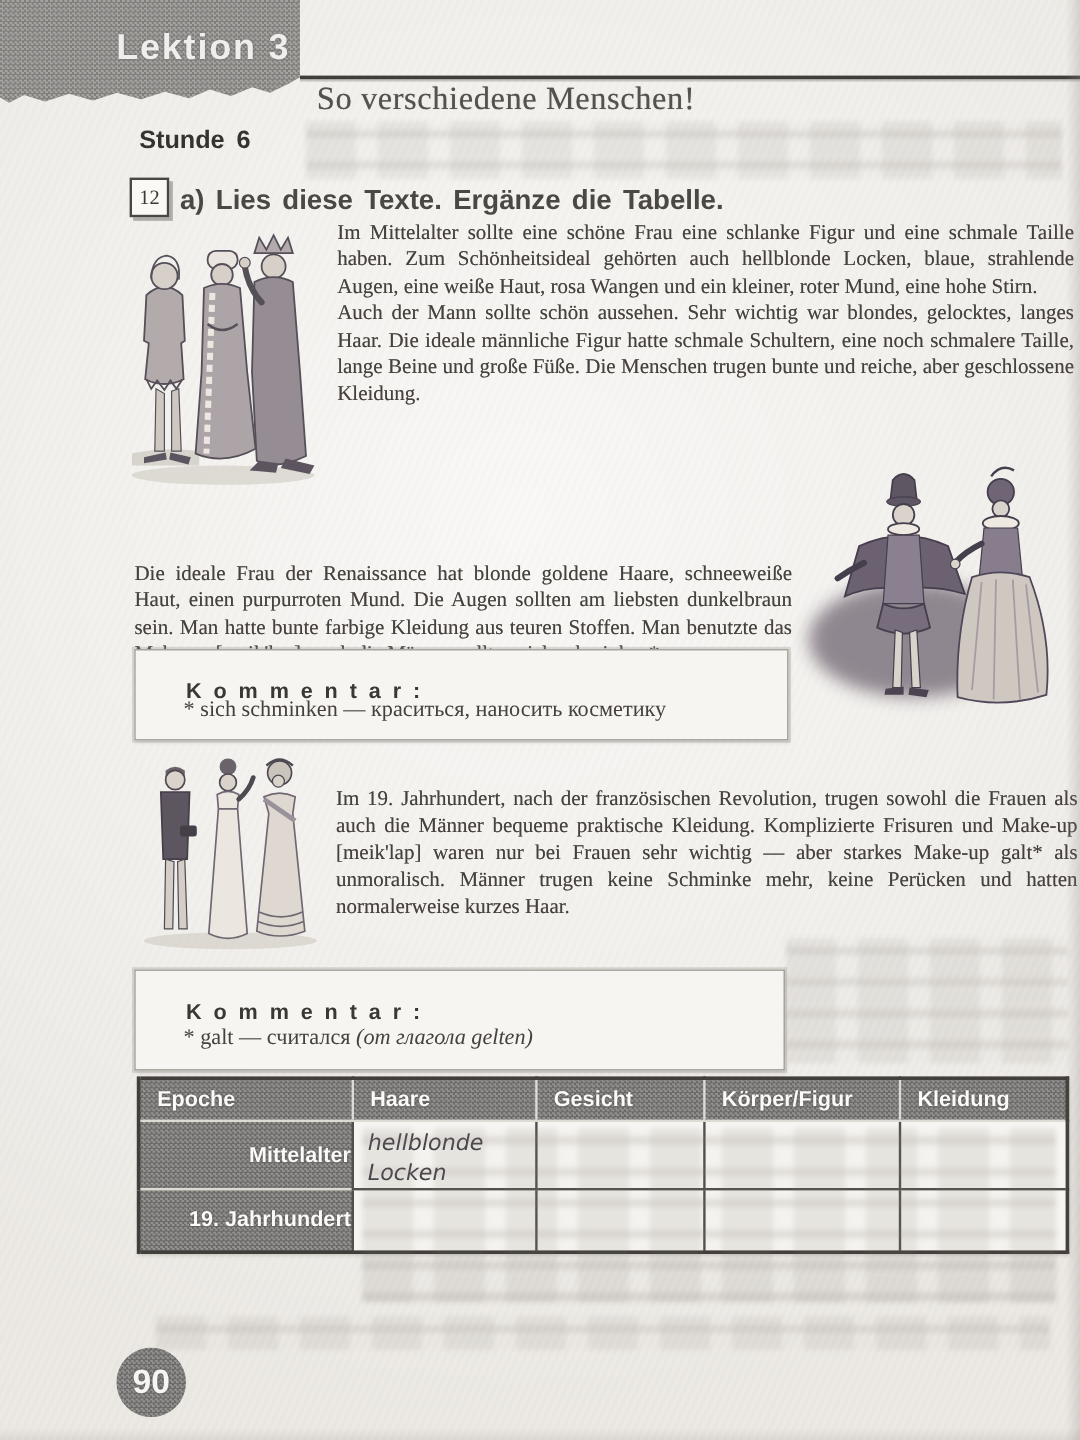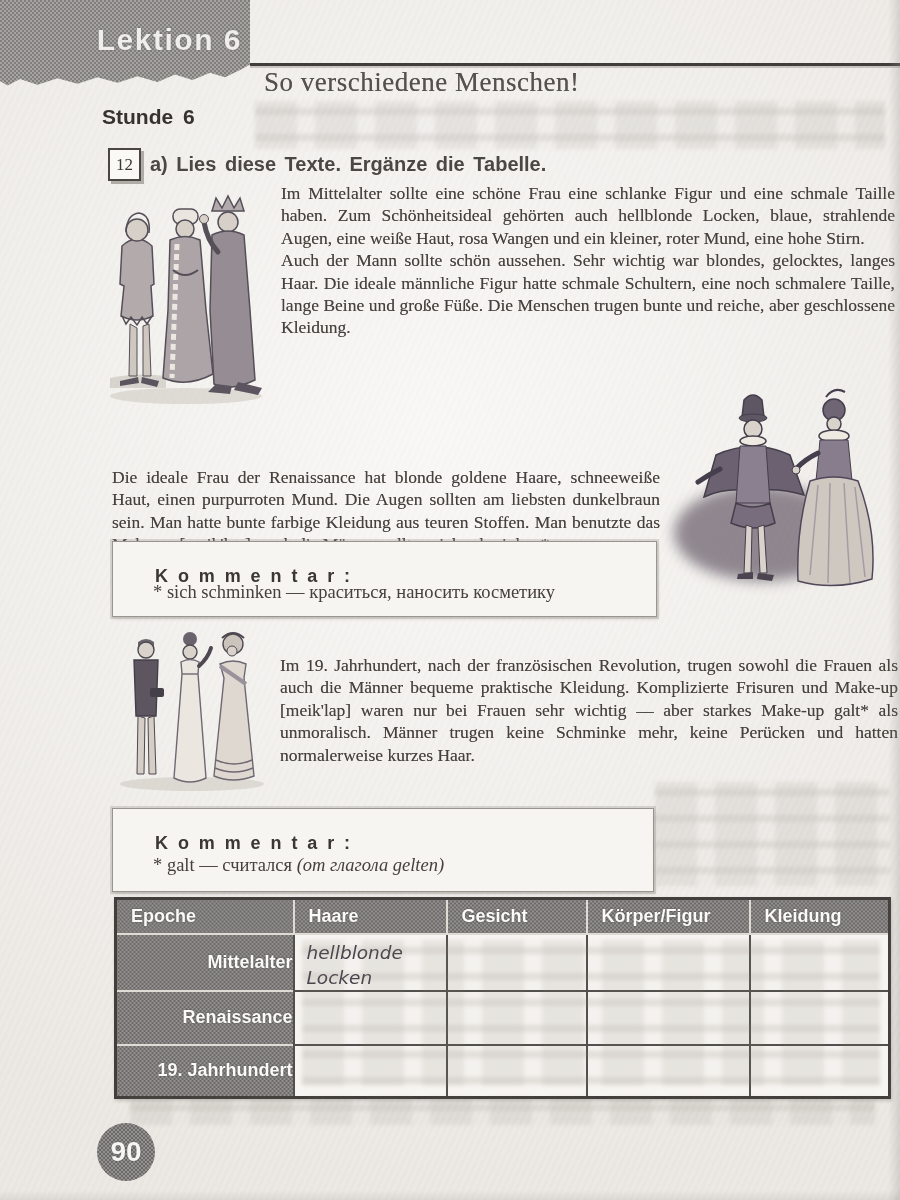--- a/index.html
+++ b/index.html
@@ -45,35 +45,35 @@
   }
   .page-title{
     position:absolute; left:264px; top:25px; font-size:27px; color:#55524e;
     letter-spacing:.5px; text-shadow:0 0 .6px rgba(85,82,78,.7);margin-top:42px;
   }
   .title-rule{position:absolute; left:250px; top:63px; width:650px; height:3px;
     background:#403e3b; box-shadow:0 2px 0 rgba(140,136,130,.4);}
 
   
   .stunde{
-    position:absolute; left:102px; top:105px;
+    position:absolute; left:116px; top:105px;
     font-family:"Liberation Sans", sans-serif; font-weight:bold;
     font-size:21px; color:#35322f; word-spacing:4px;
   }
   .ex-numbox{
     position:absolute; left:108px; top:148px; width:29px; height:29px;
     border:2px solid #4a4743; background:#faf9f6;
     box-shadow:3px 3px 0 rgba(110,106,100,.5);
     display:flex; align-items:center; justify-content:center;
     font-size:17px; color:#3c3935;
   }
   .ex-instruction{
     position:absolute; left:150px; top:153px;
     font-family:"Liberation Sans", sans-serif; font-weight:bold;
-    font-size:20px; color:#4b4844; word-spacing:3px;
+    font-size:23px; color:#4b4844; word-spacing:3px;
   }
 
   
   .para{position:absolute; text-align:justify; font-size:17.5px; line-height:22.4px;
     color:#46413c; text-shadow:0 0 .4px rgba(70,65,60,.55);}
   .para p{margin:0;}
   .para-mittelalter{left:281px; top:182px; width:614px;}
   .para-renaissance{left:112px; top:422px; width:548px;margin-top:44px;}
   .para-c19{left:280px; top:654px; width:618px;}
 
@@ -148,21 +148,21 @@
       repeating-linear-gradient(90deg, rgba(128,122,114,.30) 0 42px, rgba(128,122,114,.05) 42px 60px),
       repeating-linear-gradient(180deg, transparent 0 7px, rgba(128,122,114,.38) 7px 14px, transparent 14px 26px);
   }
 </style>
 </head>
 <body>
 
 <div class="page">
 
   <div class="lektion-box ht">
-    <span class="lektion-label">Lektion 6</span>
+    <span class="lektion-label">Lektion 3</span>
   </div>
   <div class="page-title">So verschiedene Menschen!</div>
   <div class="title-rule"></div>
 
   <div class="stunde">Stunde 6</div>
 
   <div class="ex-numbox">
     <span>12</span>
   </div>
   <div class="ex-instruction">a) Lies diese Texte. Ergänze die Tabelle.</div>
@@ -298,27 +298,20 @@
       </tr>
     </thead>
     <tbody>
       <tr style="height:54px">
         <th class="rowlabel ht-dark">Mittelalter</th>
         <td class="cell-hand">hellblonde Locken</td>
         <td></td>
         <td></td>
         <td></td>
       </tr>
-      <tr style="height:54px">
-        <th class="rowlabel ht-dark">Renaissance</th>
-        <td></td>
-        <td></td>
-        <td></td>
-        <td></td>
-      </tr>
       <tr style="height:53px">
         <th class="rowlabel ht-dark">19. Jahrhundert</th>
         <td></td>
         <td></td>
         <td></td>
         <td></td>
       </tr>
     </tbody>
   </table>
 

